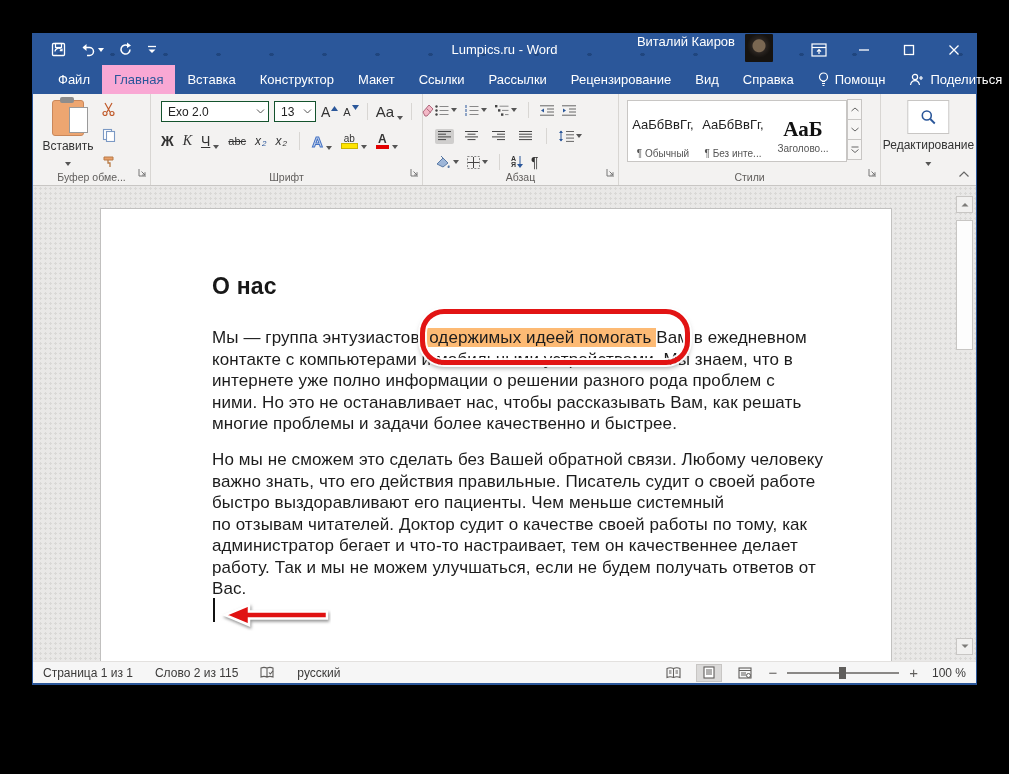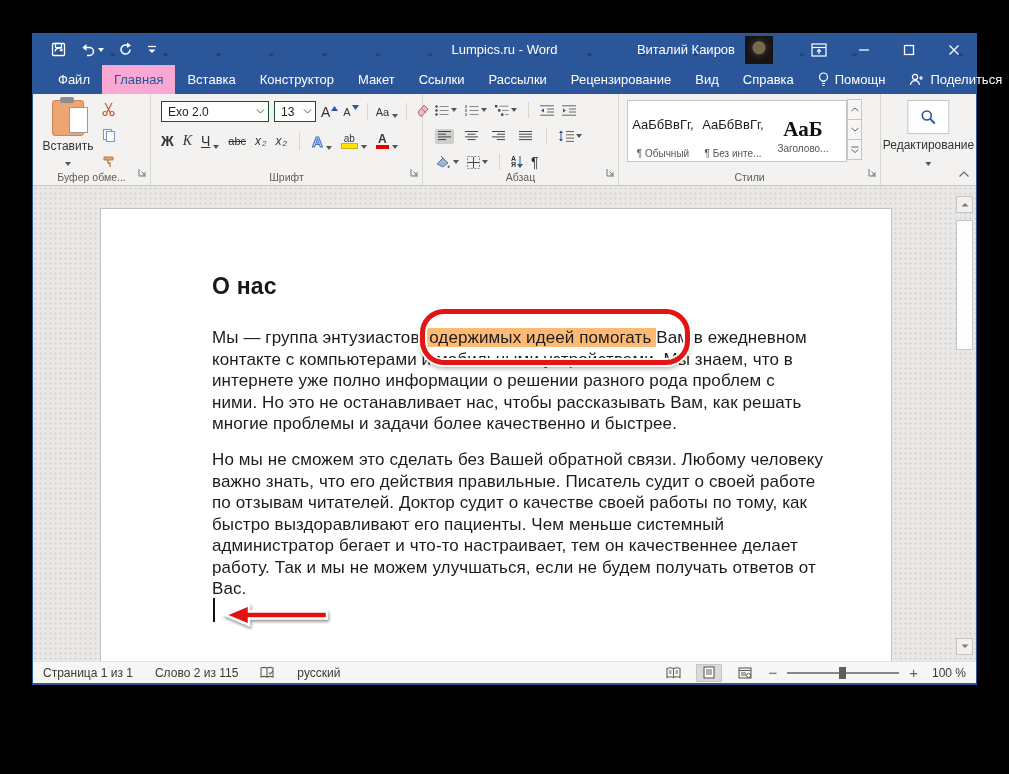--- a/index.html
+++ b/index.html
@@ -7,21 +7,21 @@
   .win{position:absolute;left:32px;top:33px;width:945px;height:652px;background:#f3f2f1;
        border:1px solid #2b579a;border-bottom-width:2px;box-sizing:border-box;}
   
   .titlebar{position:absolute;left:0;top:0;right:0;height:31px;background:#2b579a;color:#fff;
     background-image:radial-gradient(rgba(10,35,75,.35) 2px,transparent 2.5px),radial-gradient(rgba(10,35,75,.25) 3px,transparent 3.5px);
     background-size:53px 41px,89px 67px;}
   .qat{position:absolute;left:18px;top:0;height:31px;display:flex;align-items:center;gap:14px;}
   .qbtn{display:flex;align-items:center;gap:2px;}
   .title{position:absolute;left:0;right:0;top:0;height:31px;display:flex;align-items:center;justify-content:center;
     font-size:13px;color:#fff;pointer-events:none;}
-  .userarea{position:absolute;right:203px;top:0;height:31px;display:flex;align-items:center;gap:10px;font-size:13px;}
+  .userarea{position:absolute;right:203px;top:0;height:31px;display:flex;align-items:flex-start;gap:10px;font-size:13px;}
   .avatar{width:28px;height:28px;background:#161310;border-radius:1px;
     background-image:radial-gradient(circle at 50% 42%,#7a6752 0 6px,#2a2420 7px,#161310 12px);}
   .wctrls{position:absolute;right:0;top:0;height:31px;display:flex;}
   .wc{width:45px;height:31px;display:flex;align-items:center;justify-content:center;}
   
   .tabs{position:absolute;left:0;top:31px;right:0;height:29px;background:#2b579a;display:flex;
     align-items:stretch;padding-left:13px;font-size:13px;color:#fff;}
   .tab{display:flex;align-items:center;padding:0 12px;gap:6px;white-space:nowrap;}
   .tab.active{background:#f9a8d4;color:#2b579a;}
   
@@ -248,21 +248,21 @@
               <path d="M0 5 3.5 0 7 5z" fill="#2b579a"></path>
             </svg>
         </span>
         <span class="fbtn" style="font-size:11px">
           <span>A</span>
           <svg width="7" height="5" viewBox="0 0 7 5" style="margin-bottom:8px">
               <path d="M0 0 3.5 5 7 0z" fill="#2b579a"></path>
             </svg>
         </span>
         <span class="vr"></span>
-        <span class="fbtn" style="font-size:11px;gap:3px">
+        <span class="fbtn" style="font-size:15px;gap:3px">
           <span>Aa</span>
             <span class="car"></span>
         </span>
         <span class="vr"></span>
         <span>
           <svg width="15" height="14" viewBox="0 0 15 14">
             <path d="M3 9 9 2l4 4-6 7H5z" fill="#f3b8c6" stroke="#b06a7e" stroke-width="1"></path>
             <path d="M6.5 5.5 11 9.8" stroke="#b06a7e" stroke-width="1"></path>
           </svg>
         </span>
@@ -492,22 +492,22 @@
         <div><span>Мы — группа энтузиастов</span><span class="selmark">, одержимых идеей помогать </span><span>Вам в ежедневном</span></div>
         <div>контакте с компьютерами и мобильными устройствами. Мы знаем, что в</div>
         <div>интернете уже полно информации о решении разного рода проблем с</div>
         <div>ними. Но это не останавливает нас, чтобы рассказывать Вам, как решать</div>
         <div>многие проблемы и задачи более качественно и быстрее.</div>
       </div>
 
       <div class="para" style="top:240px">
         <div>Но мы не сможем это сделать без Вашей обратной связи. Любому человеку</div>
         <div>важно знать, что его действия правильные. Писатель судит о своей работе</div>
+        <div>быстро выздоравливают его пациенты. Чем меньше системный</div>
         <div>по отзывам читателей. Доктор судит о качестве своей работы по тому, как</div>
-        <div>быстро выздоравливают его пациенты. Чем меньше системный</div>
         <div>администратор бегает и что-то настраивает, тем он качественнее делает</div>
         <div>работу. Так и мы не можем улучшаться, если не будем получать ответов от</div>
         <div>Вас.</div>
       </div>
 
       <div class="redoval"></div>
       <div class="caret-doc"></div>
       <svg class="redarrow" width="112" height="32" viewBox="0 0 112 32">
         <path d="M108 12.5 30 12.5 30 6 6 16 30 26 30 19.5 108 19.5z" fill="#e01212" stroke="#fff" stroke-width="2.5" style="filter:drop-shadow(1px 2px 1.5px rgba(80,80,80,.6))"></path>
       </svg>

